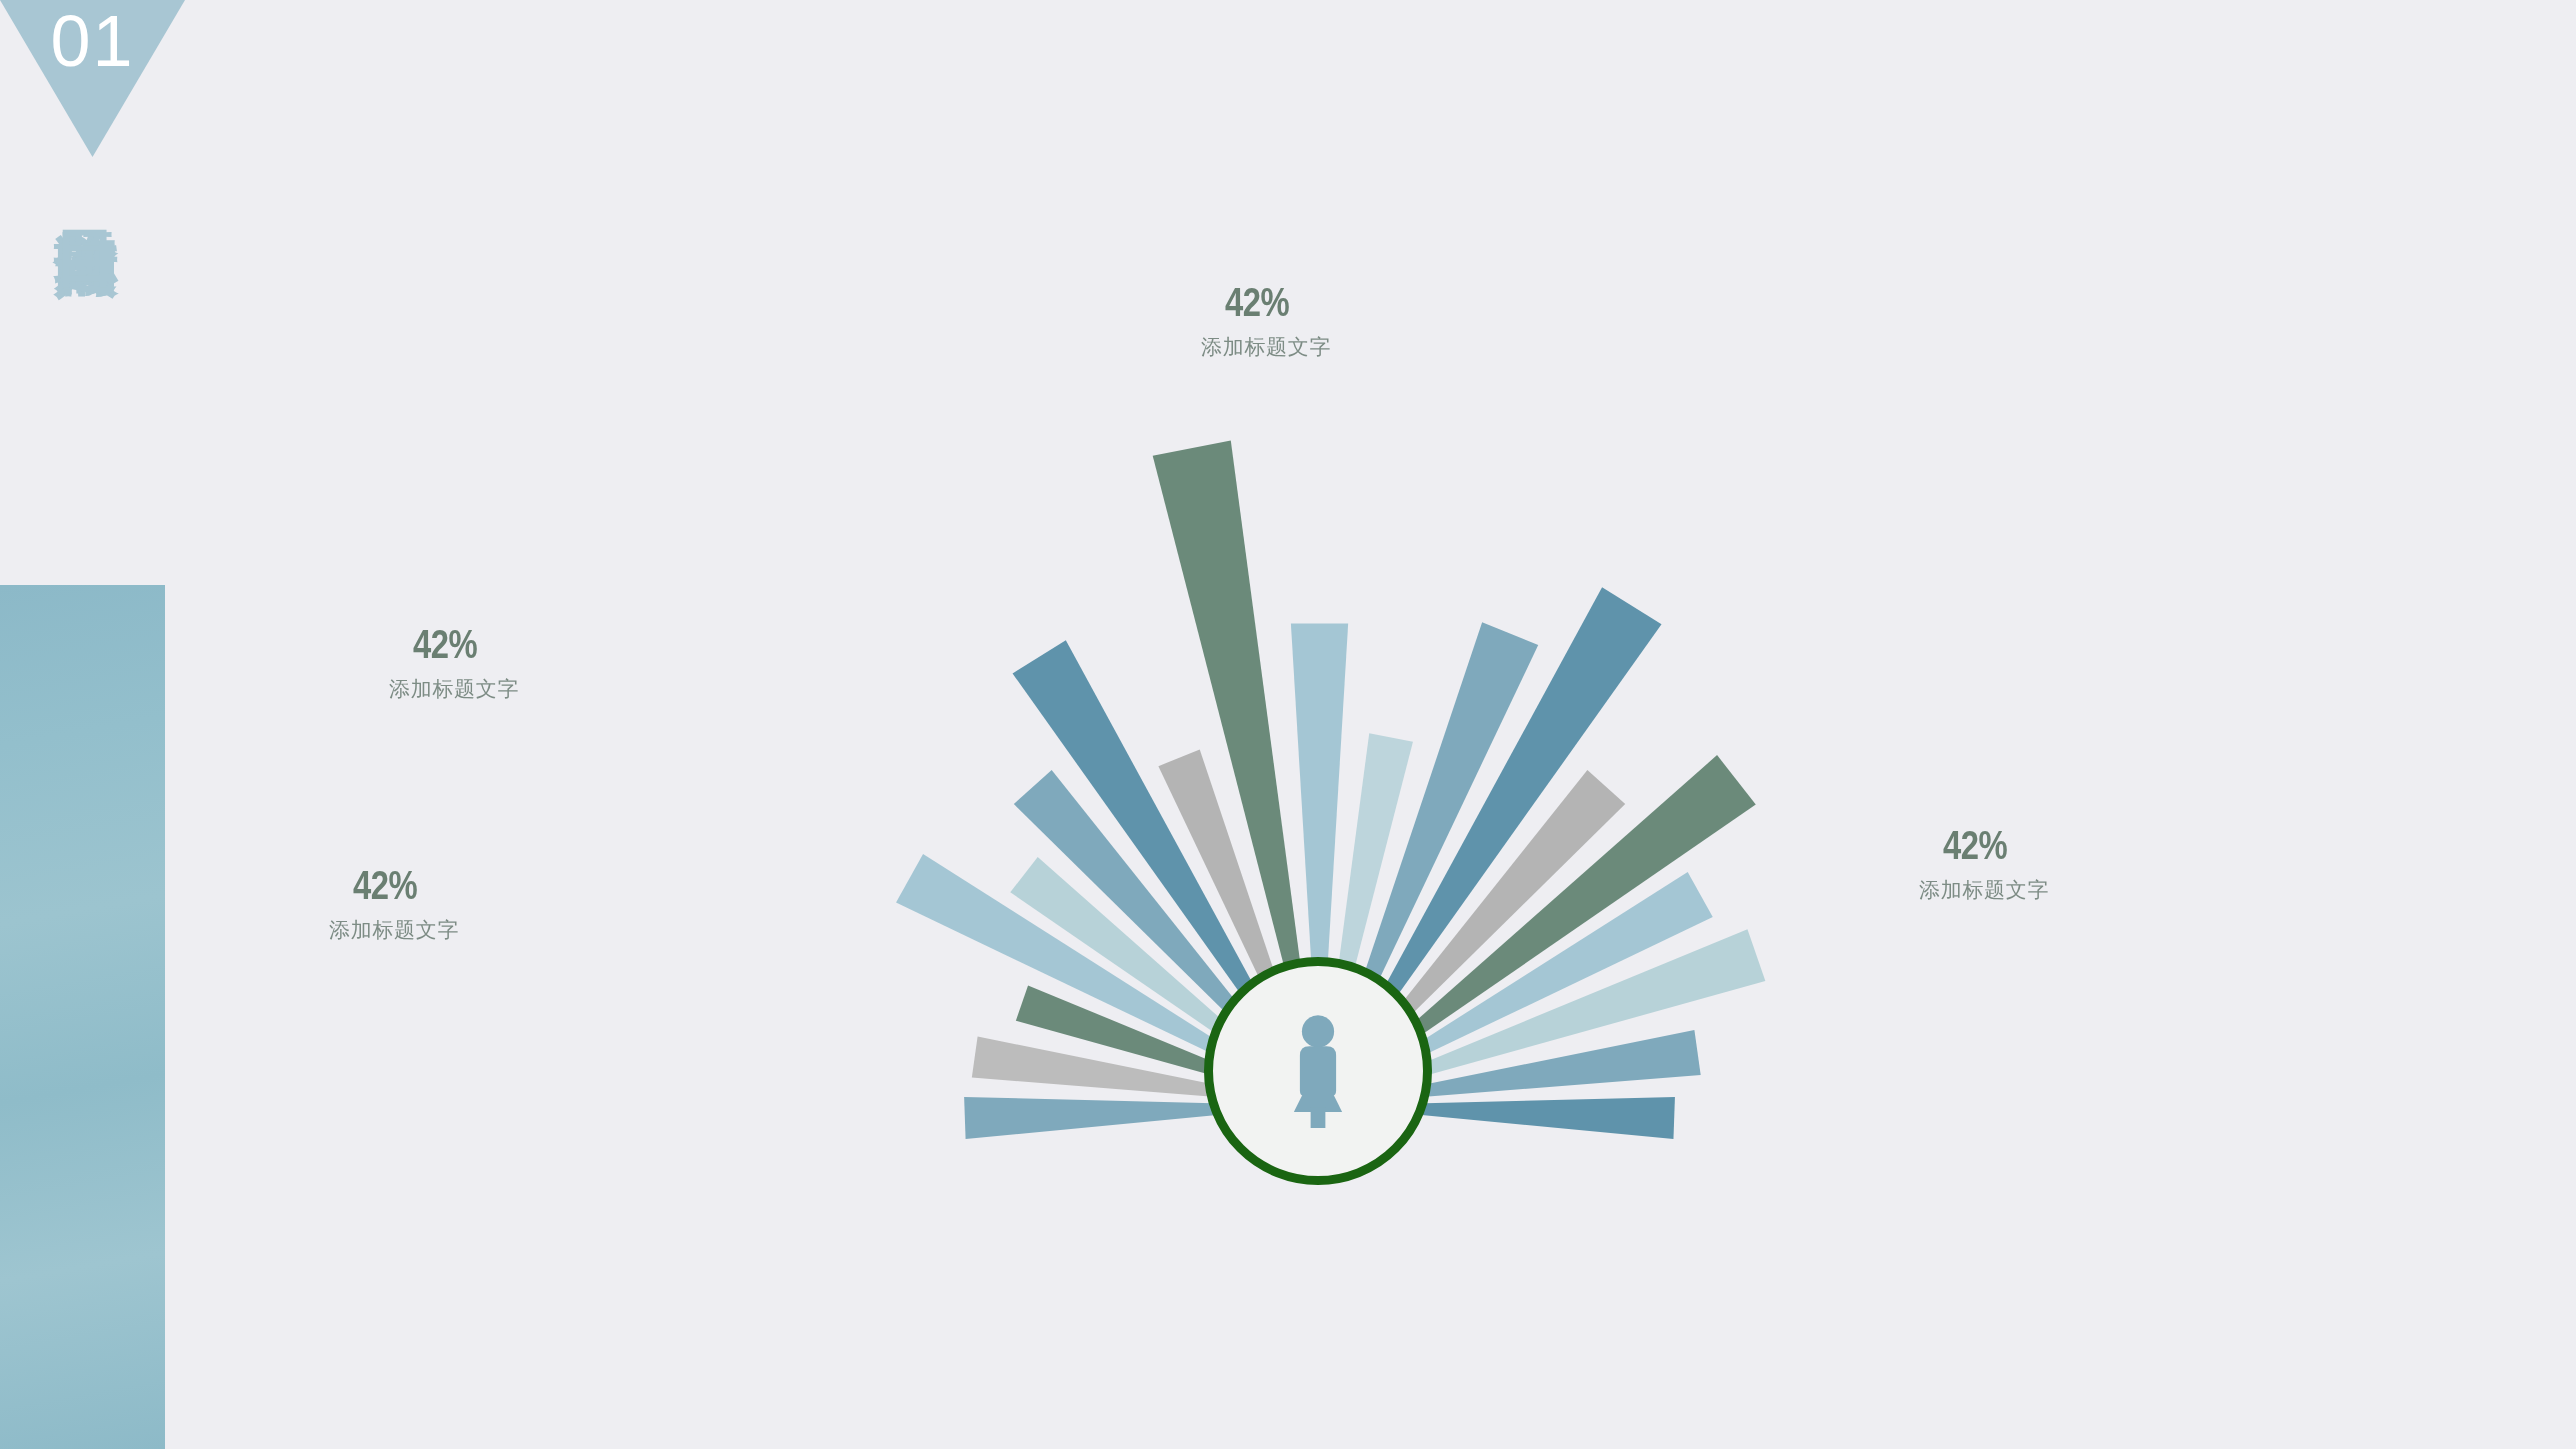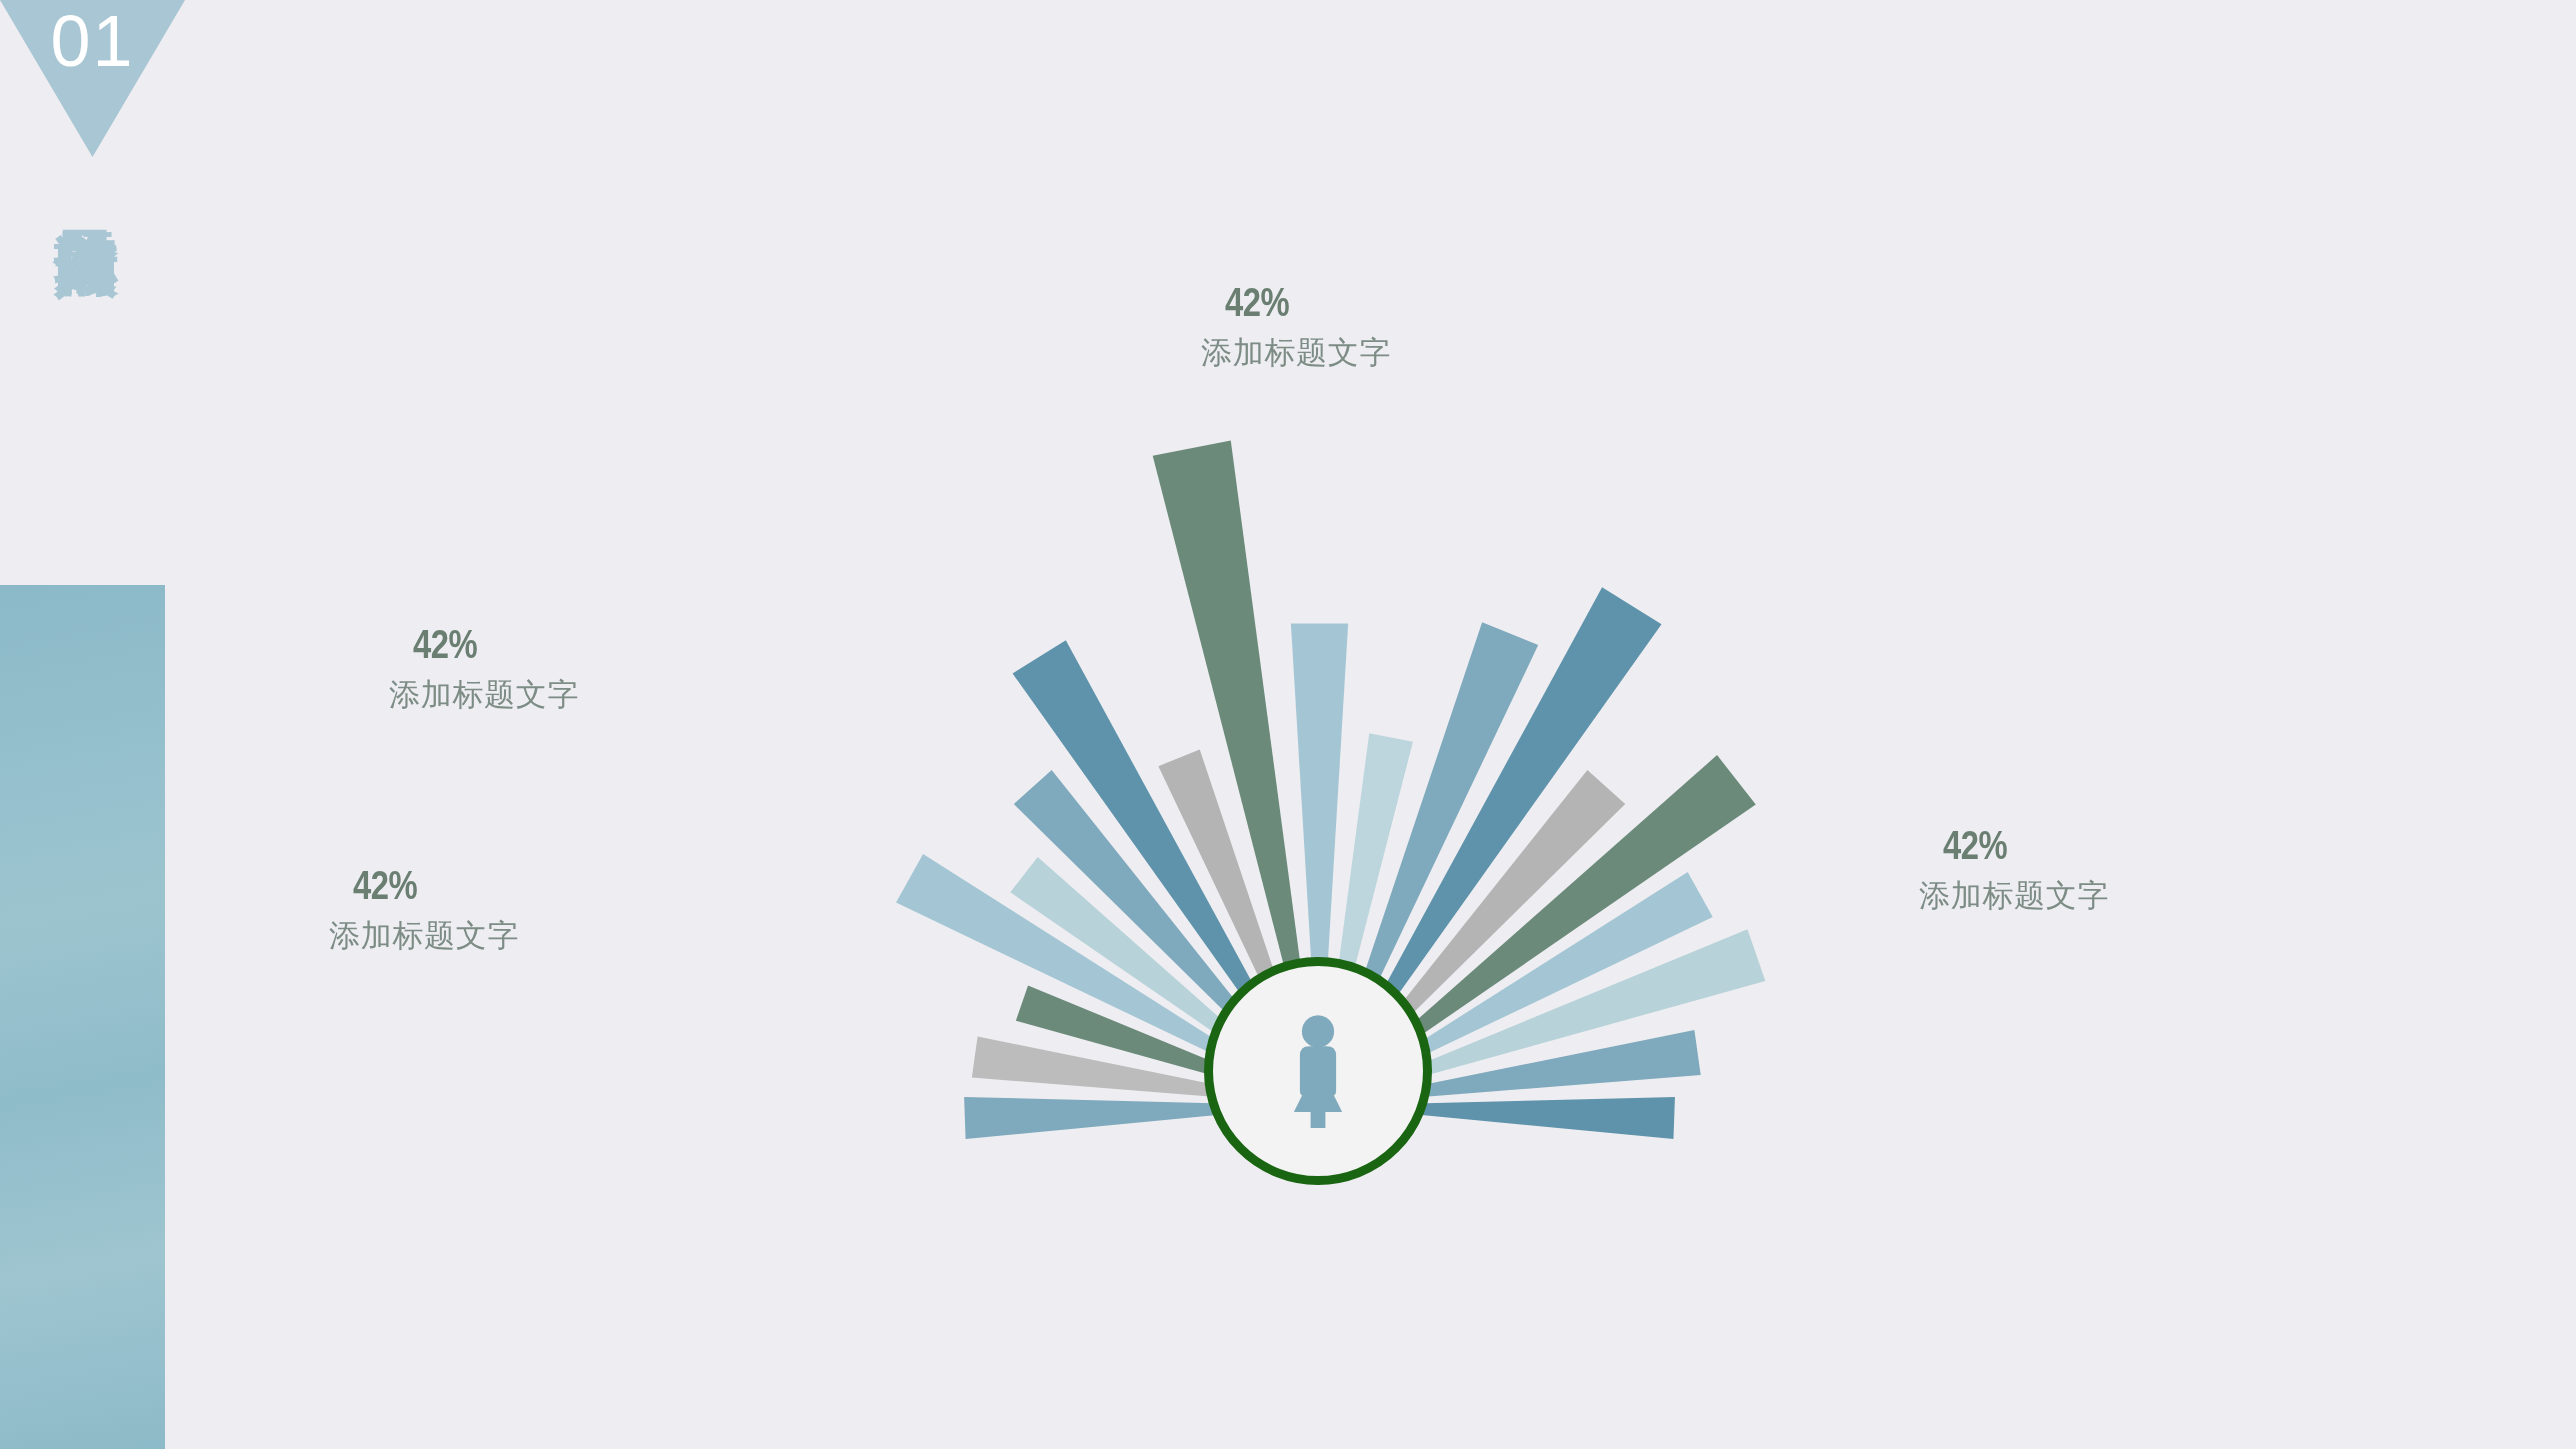--- a/index.html
+++ b/index.html
@@ -117,21 +117,21 @@
     font-weight: 700;
     color: #6a7f72;
     letter-spacing: -0.7px;
     line-height: 1;
     font-family: "Liberation Sans", sans-serif;
     transform: scaleX(0.82);
     transform-origin: center;
   }
   .callout .cap {
     margin-top: 14.8px;
-    font-size: 31px;
+    font-size: 21px;
     color: #7d8c85;
     line-height: 1;
     letter-spacing: 0.7px;
     font-family: "DejaVu Serif", serif;
   }
 
   #callout-top    { left: 1201px; top: 282px;  width: 268px; }
   #callout-left   { left: 389px;  top: 624px;  width: 268px; }
   #callout-lower  { left: 329px;  top: 865px; width: 268px; }
   #callout-right  { left: 1919px; top: 825px; width: 268px; }

